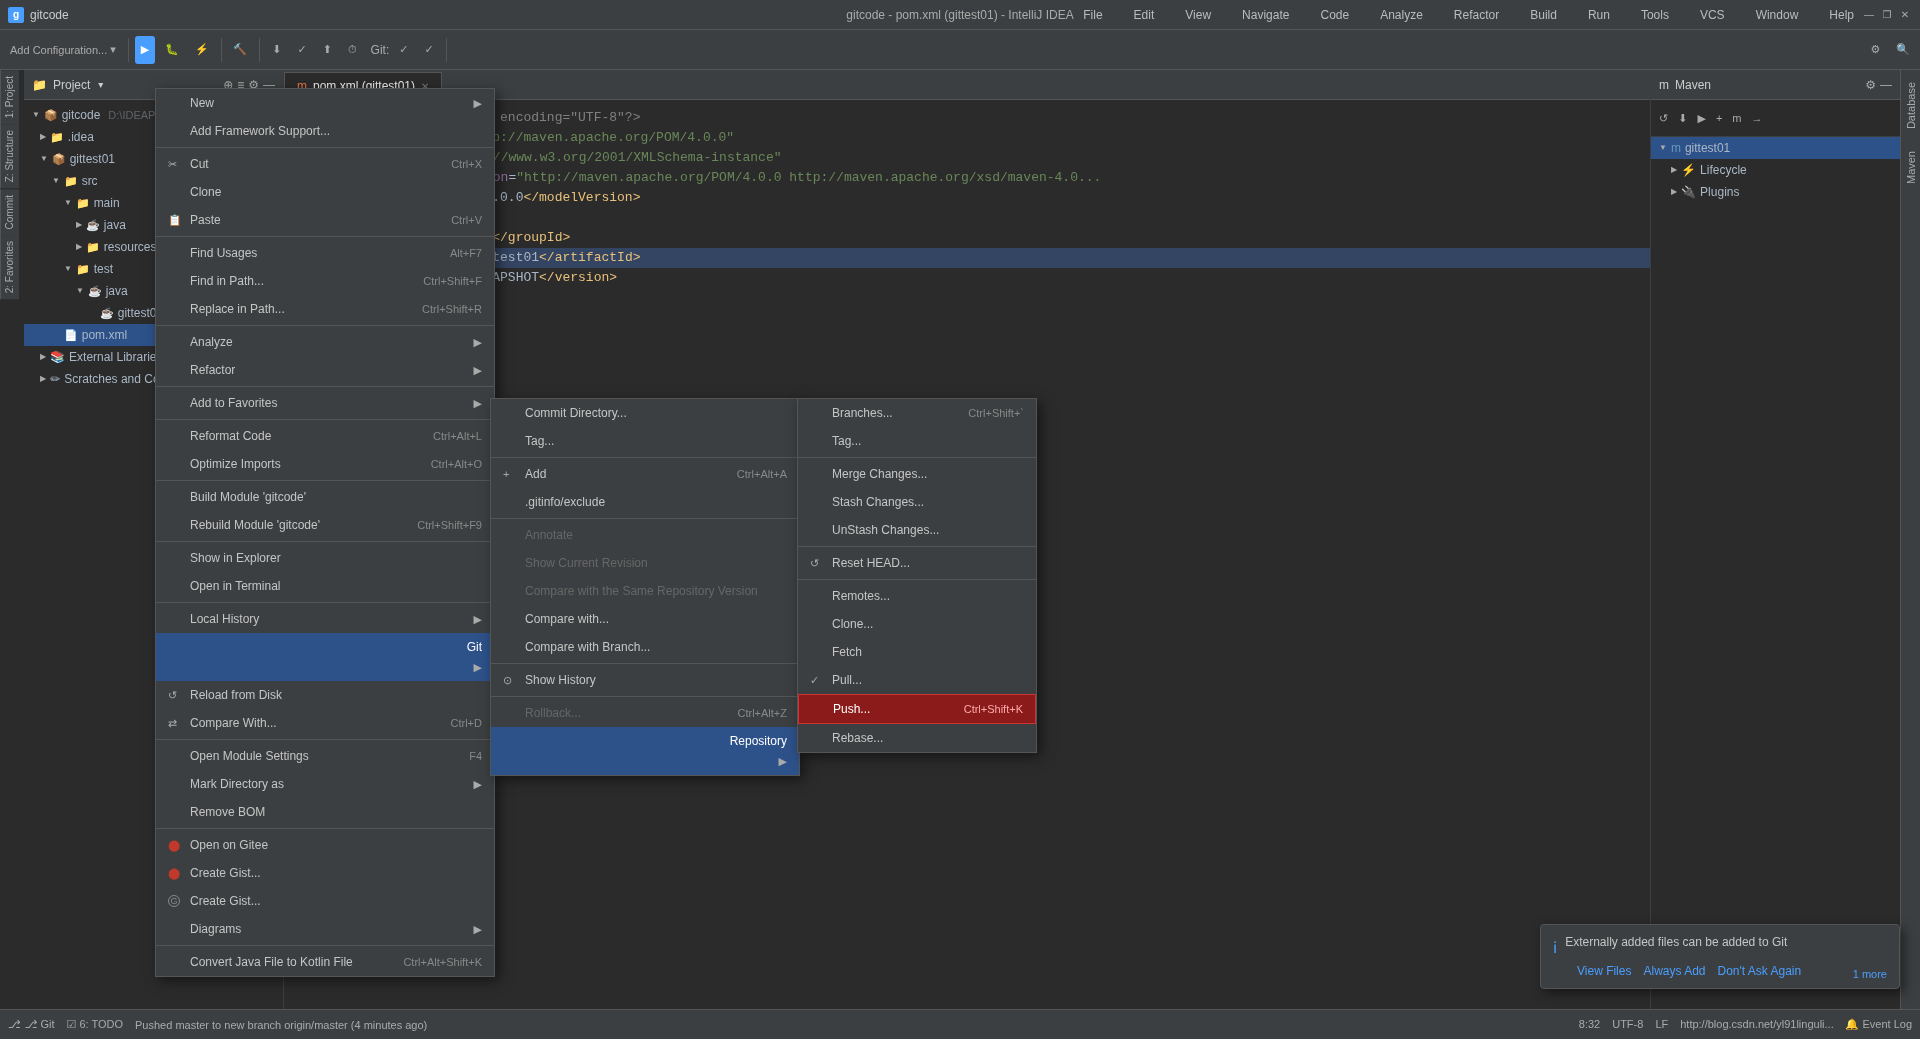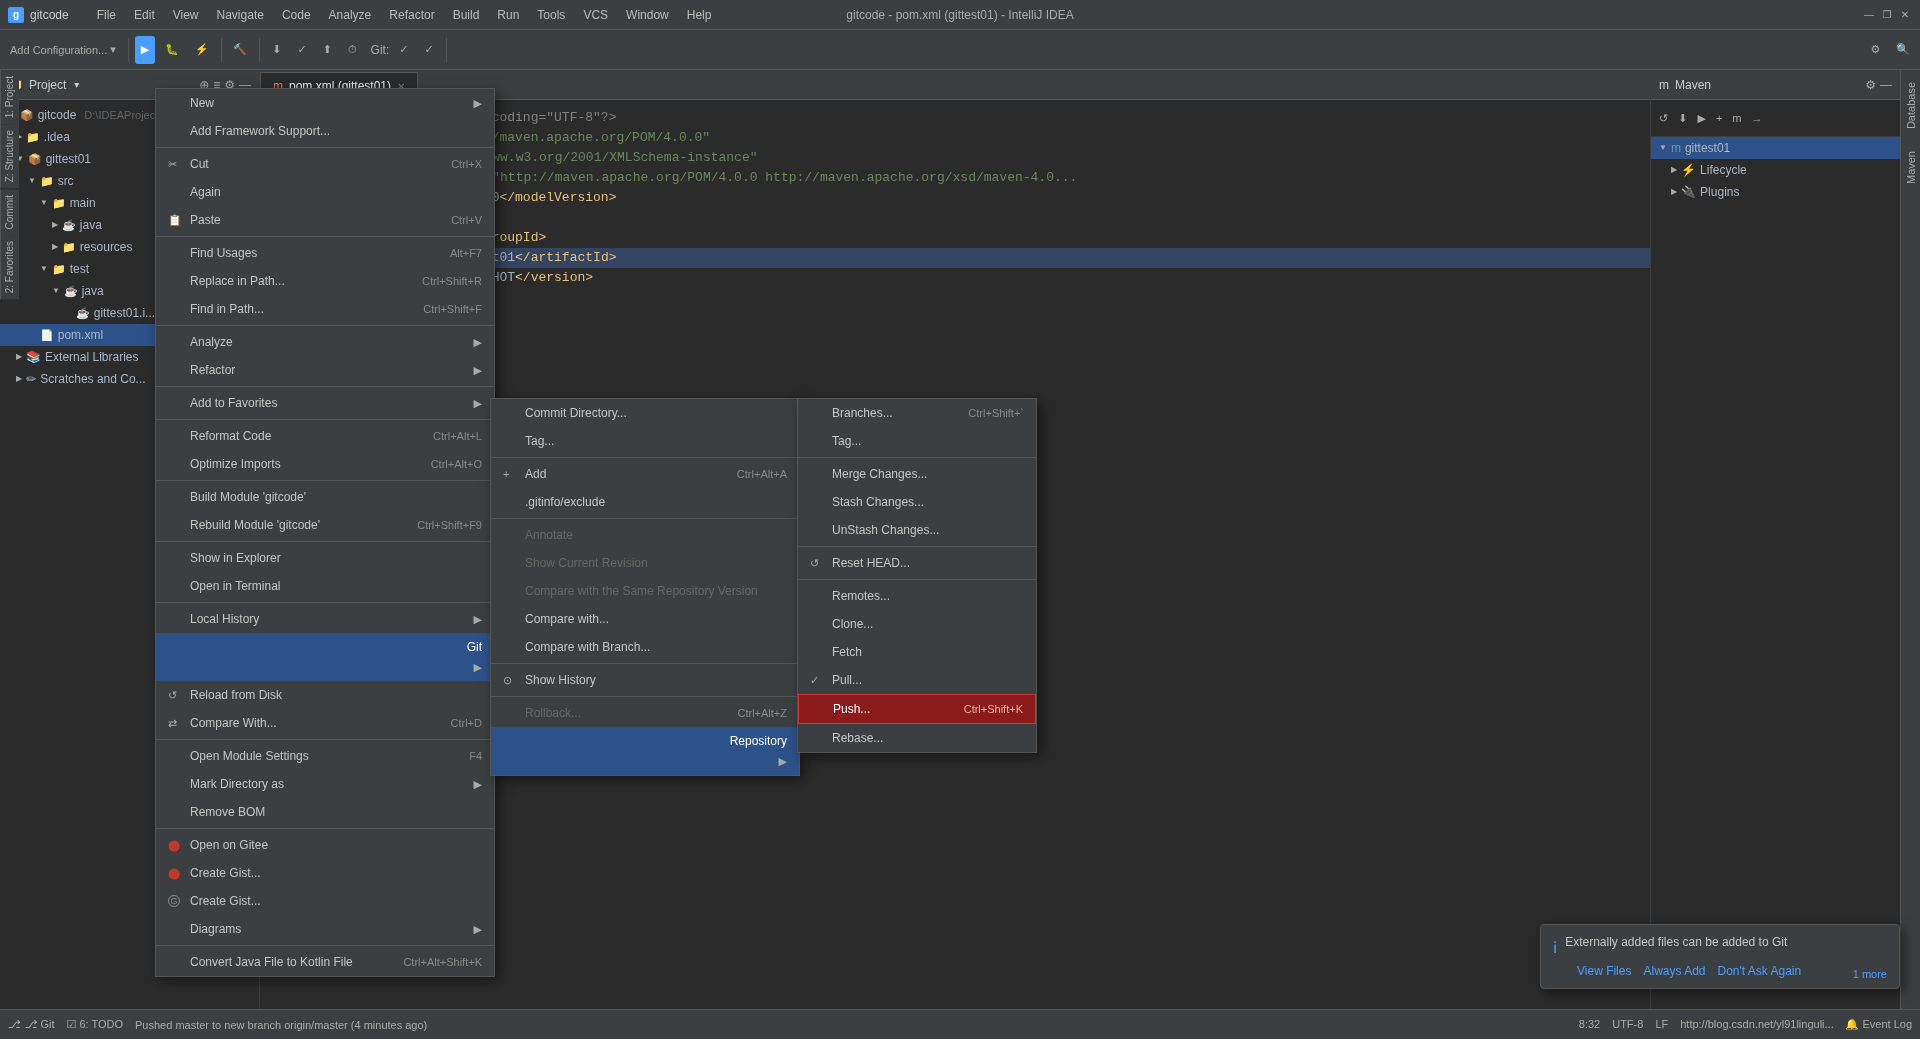--- a/index.html
+++ b/index.html
@@ -27,21 +27,21 @@
     }
     #title-bar .app-icon {
       width: 16px; height: 16px;
       background: #4a9eff;
       border-radius: 2px;
       margin-right: 6px;
       display: flex; align-items: center; justify-content: center;
       font-size: 10px; color: white; font-weight: bold;
     }
     #title-bar .app-name { color: #ccc; font-size: 12px; margin-right: 20px; }
-    #title-bar .menu-bar { display: flex; gap: 2px; flex: 1; }
+    #title-bar .menu-bar { display: flex; gap: 15px; flex: 1; justify-content: flex-end; }
     #title-bar .menu-item {
       padding: 3px 8px;
       color: #bbb;
       font-size: 12px;
       cursor: pointer;
     }
     #title-bar .title-center {
       position: absolute;
       left: 50%;
       transform: translateX(-50%);
@@ -91,20 +91,21 @@
     }
 
     
     #project-panel {
       width: 260px;
       background: #2b2b2b;
       border-right: 1px solid #3c3f41;
       display: flex;
       flex-direction: column;
       position: relative;
+      margin-left: 24px;
     }
     #project-panel-header {
       height: 30px;
       background: #3c3f41;
       display: flex;
       align-items: center;
       padding: 0 8px;
       border-bottom: 1px solid #555;
       font-size: 12px;
       color: #ccc;
@@ -655,51 +656,51 @@
     <div class="ctx-item">
       <span class="ctx-item-left">
           <span class="ctx-item-icon">✂</span>
           <span>Cut</span>
         </span>
       <span class="shortcut">Ctrl+X</span>
     </div>
     <div class="ctx-item">
       <span class="ctx-item-left">
           <span class="ctx-item-icon"></span>
-          <span>Again</span>
+          <span>Clone</span>
         </span>
     </div>
     <div class="ctx-item">
       <span class="ctx-item-left">
           <span class="ctx-item-icon">📋</span>
           <span>Paste</span>
         </span>
       <span class="shortcut">Ctrl+V</span>
     </div>
     <div class="ctx-separator"></div>
     <div class="ctx-item">
       <span class="ctx-item-left">
           <span class="ctx-item-icon"></span>
           <span>Find Usages</span>
         </span>
       <span class="shortcut">Alt+F7</span>
     </div>
     <div class="ctx-item">
       <span class="ctx-item-left">
           <span class="ctx-item-icon"></span>
+          <span>Find in Path...</span>
+        </span>
+      <span class="shortcut">Ctrl+Shift+F</span>
+    </div>
+    <div class="ctx-item">
+      <span class="ctx-item-left">
+          <span class="ctx-item-icon"></span>
           <span>Replace in Path...</span>
         </span>
       <span class="shortcut">Ctrl+Shift+R</span>
-    </div>
-    <div class="ctx-item">
-      <span class="ctx-item-left">
-          <span class="ctx-item-icon"></span>
-          <span>Find in Path...</span>
-        </span>
-      <span class="shortcut">Ctrl+Shift+F</span>
     </div>
     <div class="ctx-separator"></div>
     <div class="ctx-item">
       <span class="ctx-item-left">
           <span class="ctx-item-icon"></span>
           <span>Analyze</span>
         </span>
       <span class="arrow">▶</span>
     </div>
     <div class="ctx-item">

